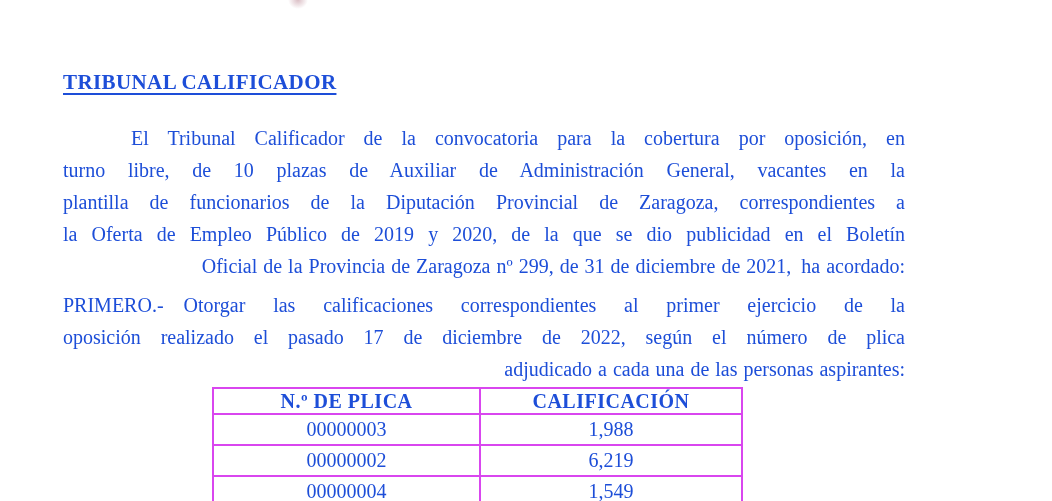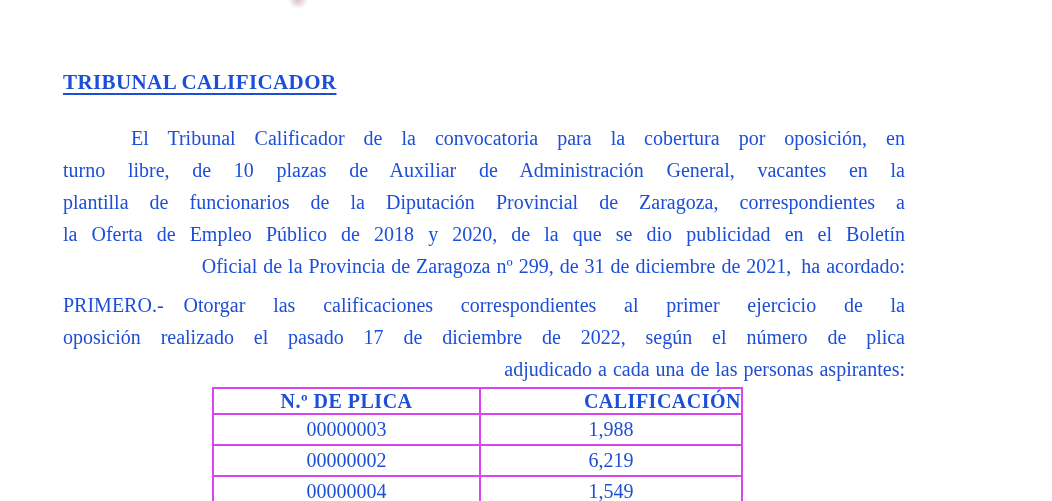--- a/index.html
+++ b/index.html
@@ -52,37 +52,37 @@
     text-align: center;
     vertical-align: middle;
     padding: 0;
   }
   .doc-table th {
     width: 265px;
     height: 24px;
     font-weight: bold;
     letter-spacing: 0.5px;
   }
-  .doc-table th + th { width: 260px; text-align: right; }
+  .doc-table th + th { width: 260px; }
   .doc-table td { height: 29px; }
 </style>
 </head>
 <body>
 
 <div class="page">
 
   <div class="scan-smudge"></div>
 
   <div class="doc-title">TRIBUNAL CALIFICADOR</div>
 
   <div class="para para-1">
     <div class="line just indent">El Tribunal Calificador de la convocatoria para la cobertura por oposición, en</div>
     <div class="line just">turno libre, de 10 plazas de Auxiliar de Administración General, vacantes en la</div>
     <div class="line just">plantilla de funcionarios de la Diputación Provincial de Zaragoza, correspondientes a</div>
-    <div class="line just">la Oferta de Empleo Público de 2018 y 2020, de la que se dio publicidad en el Boletín</div>
+    <div class="line just">la Oferta de Empleo Público de 2019 y 2020, de la que se dio publicidad en el Boletín</div>
     <div class="line">Oficial de la Provincia de Zaragoza nº 299, de 31 de diciembre de 2021, ha acordado:</div>
   </div>
 
   <div class="para para-2">
     <div class="line just">PRIMERO.- Otorgar las calificaciones correspondientes al primer ejercicio de la</div>
     <div class="line just">oposición realizado el pasado 17 de diciembre de 2022, según el número de plica</div>
     <div class="line">adjudicado a cada una de las personas aspirantes:</div>
   </div>
 
   <table class="doc-table">

